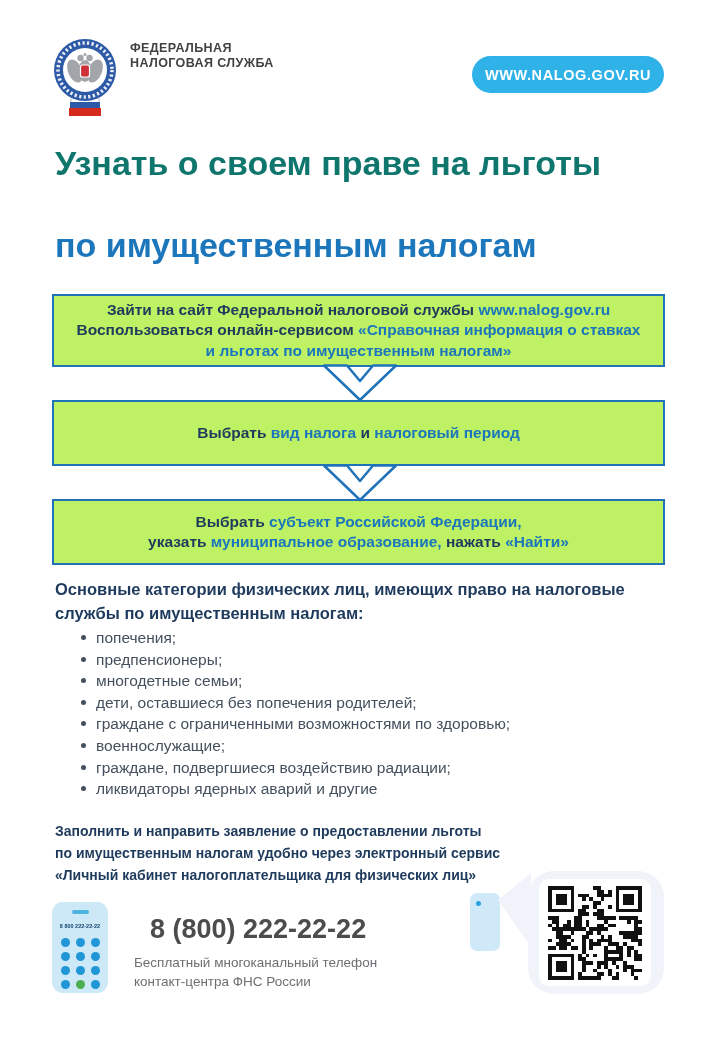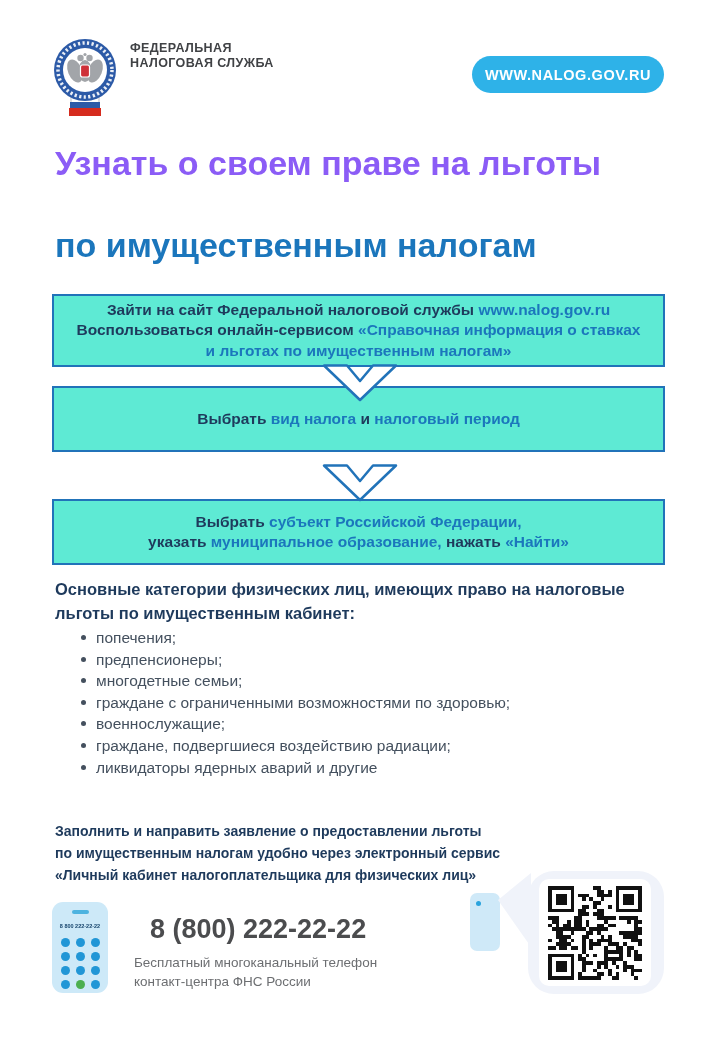--- a/index.html
+++ b/index.html
@@ -9,29 +9,29 @@
 
   
   .org-name{left:130px;top:41px;font-size:12.5px;font-weight:bold;color:#404245;
             line-height:15px;letter-spacing:.4px;}
   .site-pill{left:472px;top:56px;width:192px;height:37px;background:#2eb2e8;border-radius:19px;
              display:flex;align-items:center;justify-content:center;color:#fff;font-weight:bold;
              font-size:14.5px;letter-spacing:.6px;cursor:pointer;border:none;}
 
   
   .title{left:55px;top:141px;width:630px;font-size:34px;font-weight:bold;line-height:44px;}
-  .title .red{color:#8b5cf6;}
+  .title .red{color:#0f766e;}
   .title .blue{color:#1b76bc;margin-top:38px;}
 
   
-  .step-box{left:52px;width:609px;border:2px solid #2173b9;background:#5eead4;
+  .step-box{left:52px;width:609px;border:2px solid #2173b9;background:#bef264;
             display:flex;flex-direction:column;justify-content:center;text-align:center;
             font-size:15.5px;font-weight:bold;color:#1e3a5c;line-height:20.5px;}
   .box1{top:294px;height:69px;}
-  .box2{top:386px;height:62px;text-align:center;}
+  .box2{top:400px;height:62px;text-align:center;}
   .box3{top:499px;height:62px;}
   .accent{color:#1b76bc;}
   .arrow{left:322px;width:76px;height:38px;z-index:2;}
   .arrow1{top:364px;}
   .arrow2{top:464px;}
 
   
   .cat-heading{left:55px;top:577px;width:600px;font-size:16.5px;font-weight:bold;
                color:#1e3a5c;line-height:24px;}
   .cat-list{left:55px;top:627px;width:620px;margin:0;padding:0;list-style:none;}
@@ -138,26 +138,27 @@
 
 <div class="abs step-box box3">
   <div>
     <span>Выбрать </span><span class="accent">субъект Российской Федерации,</span>
   </div>
   <div>
     <span>указать </span><span class="accent">муниципальное образование,</span><span> нажать </span><span class="accent">«Найти»</span>
   </div>
 </div>
 
-<div class="abs cat-heading">Основные категории физических лиц, имеющих право на налоговые льготы по имущественным кабинет:</div>
+<div class="abs cat-heading">Основные категории физических лиц, имеющих право на налоговые службы по имущественным налогам:</div>
 
 <ul class="abs cat-list">
   <li>попечения;</li>
   <li>предпенсионеры;</li>
   <li>многодетные семьи;</li>
+  <li>дети, оставшиеся без попечения родителей;</li>
   <li>граждане с ограниченными возможностями по здоровью;</li>
   <li>военнослужащие;</li>
   <li>граждане, подвергшиеся воздействию радиации;</li>
   <li>ликвидаторы ядерных аварий и другие</li>
 </ul>
 
 <div class="abs cta">
   <div>Заполнить и направить заявление о предоставлении льготы</div>
   <div>по имущественным налогам удобно через электронный сервис</div>
   <div>«Личный кабинет налогоплательщика для физических лиц»</div>

